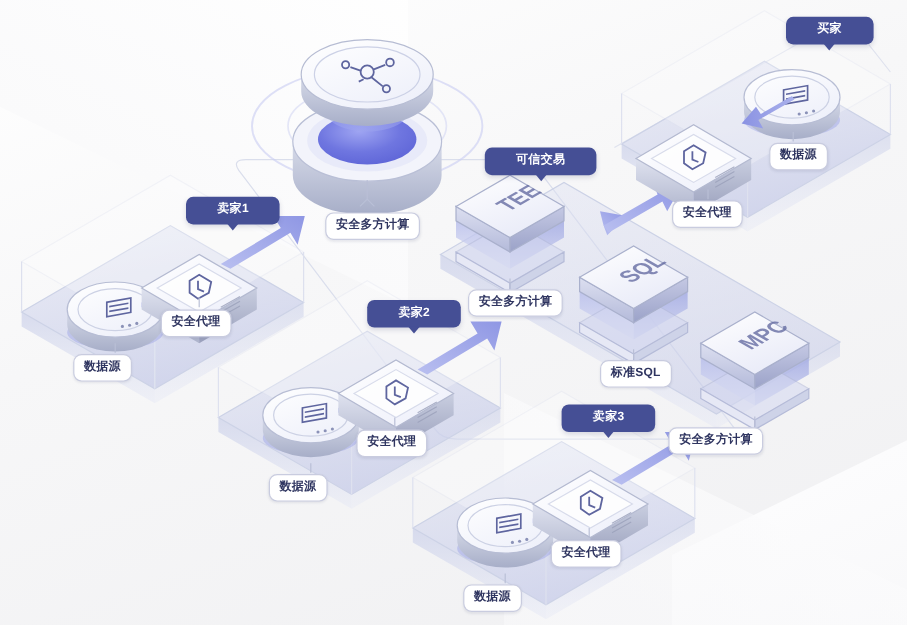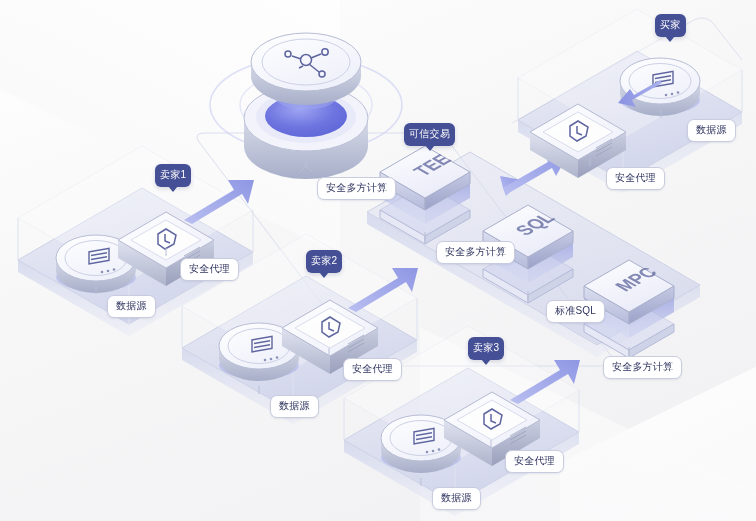--- a/index.html
+++ b/index.html
@@ -38,35 +38,34 @@
     position:absolute;
     background:#ffffff;
     border:1px solid #c9ccdf;
     border-radius:7px;
     color:#2f3560;
     font-size:10px;
     line-height:1;
     padding:5px 8px 6px;
     white-space:nowrap;
     box-shadow:0 1px 2px rgba(60,64,110,.10);
-    font-weight:400;
+    font-weight:700;
     letter-spacing:.2px;
-    margin-left:46px;
   }
   
   .badge{
     position:absolute;
     background:#454f95;
     border-radius:6px;
     color:#ffffff;
     font-size:10px;
     line-height:1;
-    padding:6px 5px 7px;
+    padding:6px 26px 7px;
     white-space:nowrap;
-    font-weight:400;
+    font-weight:700;
     letter-spacing:.3px;
     box-shadow:0 2px 4px rgba(60,64,110,.18);
   }
   .badge::after{
     content:"";position:absolute;left:50%;bottom:-5px;
     margin-left:-5px;width:0;height:0;
     border-left:5px solid transparent;
     border-right:5px solid transparent;
     border-top:6px solid #454f95;
   }

